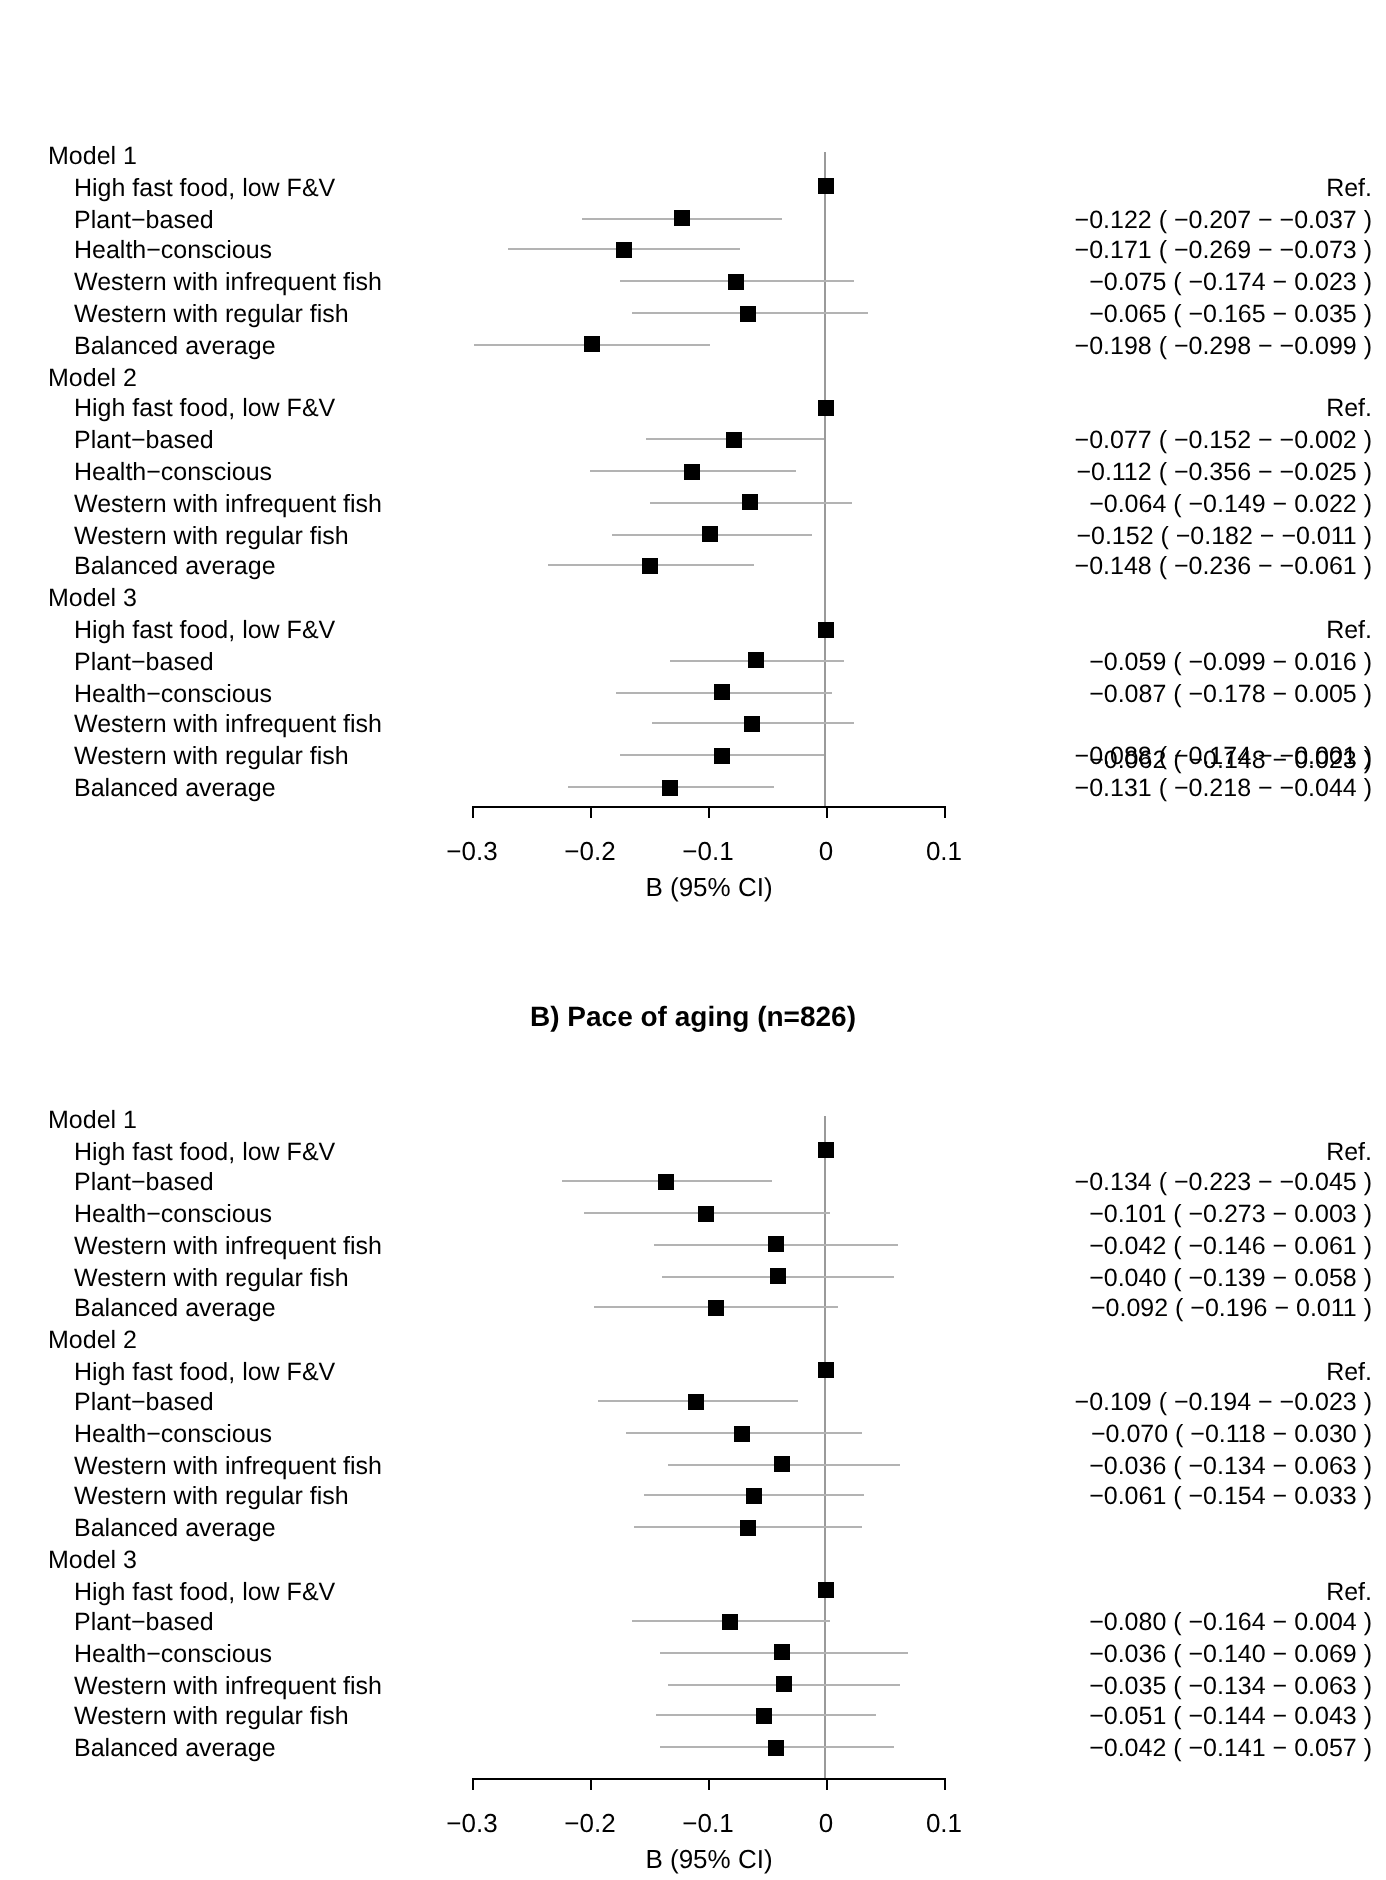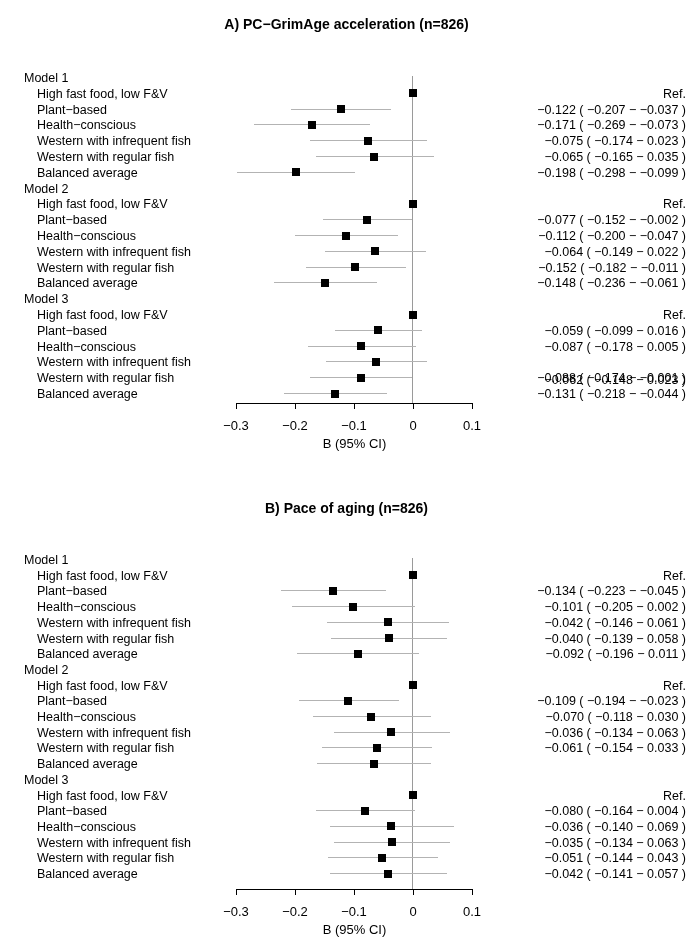--- a/index.html
+++ b/index.html
@@ -40,21 +40,20 @@
   .zeroline { position: absolute; width: 1px; }
   .axisline { position: absolute; height: 1px; }
   .tick     { position: absolute; width: 1px; height: 6px; }
 </style>
 </head>
 <body>
 
 <div class="figure">
 
   <section class="panel">
-    <h2 class="panel-title" style="top:16px;">A) PC−GrimAge acceleration (n=826)</h2>
     <div class="plot" id="plot-0">
         <div class="zeroline" style="left: 412px; top: 76px; height: 327px; background: rgb(154, 154, 154);"></div>
         <div class="grouplabel" style="top: 70px;">Model 1</div>
         <div class="rowlabel" style="top: 85.8px;">High fast food, low F&amp;V</div>
         <div class="marker" style="left: 409px; top: 89px; background: rgb(0, 0, 0);"></div>
         <div class="est" style="top: 85.8px;">Ref.</div>
         <div class="rowlabel" style="top: 101.6px;">Plant−based</div>
         <div class="ciline" style="left: 290.87px; width: 100.3px; top: 109px; background: rgb(179, 179, 179);"></div>
         <div class="marker" style="left: 337px; top: 105px; background: rgb(0, 0, 0);"></div>
         <div class="est" style="top: 101.6px;">−0.122 ( −0.207 − −0.037 )</div>
@@ -78,21 +77,21 @@
         <div class="rowlabel" style="top: 196.4px;">High fast food, low F&amp;V</div>
         <div class="marker" style="left: 409px; top: 200px; background: rgb(0, 0, 0);"></div>
         <div class="est" style="top: 196.4px;">Ref.</div>
         <div class="rowlabel" style="top: 212.2px;">Plant−based</div>
         <div class="ciline" style="left: 323.32px; width: 88.5px; top: 219px; background: rgb(179, 179, 179);"></div>
         <div class="marker" style="left: 363px; top: 216px; background: rgb(0, 0, 0);"></div>
         <div class="est" style="top: 212.2px;">−0.077 ( −0.152 − −0.002 )</div>
         <div class="rowlabel" style="top: 228px;">Health−conscious</div>
         <div class="ciline" style="left: 295px; width: 103.25px; top: 235px; background: rgb(179, 179, 179);"></div>
         <div class="marker" style="left: 342px; top: 232px; background: rgb(0, 0, 0);"></div>
-        <div class="est" style="top: 228px;">−0.112 ( −0.200 − −0.047 )</div>
+        <div class="est" style="top: 228px;">−0.112 ( −0.356 − −0.025 )</div>
         <div class="rowlabel" style="top: 243.8px;">Western with infrequent fish</div>
         <div class="ciline" style="left: 325.09px; width: 100.89px; top: 251px; background: rgb(179, 179, 179);"></div>
         <div class="marker" style="left: 371px; top: 247px; background: rgb(0, 0, 0);"></div>
         <div class="est" style="top: 243.8px;">−0.064 ( −0.149 − 0.022 )</div>
         <div class="rowlabel" style="top: 259.6px;">Western with regular fish</div>
         <div class="ciline" style="left: 305.62px; width: 100.89px; top: 267px; background: rgb(179, 179, 179);"></div>
         <div class="marker" style="left: 351px; top: 263px; background: rgb(0, 0, 0);"></div>
         <div class="est" style="top: 259.6px;">−0.152 ( −0.182 − −0.011 )</div>
         <div class="rowlabel" style="top: 275.4px;">Balanced average</div>
         <div class="ciline" style="left: 273.76px; width: 103.25px; top: 282px; background: rgb(179, 179, 179);"></div>
@@ -145,21 +144,21 @@
         <div class="rowlabel" style="top: 567.7px;">High fast food, low F&amp;V</div>
         <div class="marker" style="left: 409px; top: 571px; background: rgb(0, 0, 0);"></div>
         <div class="est" style="top: 567.7px;">Ref.</div>
         <div class="rowlabel" style="top: 583.4px;">Plant−based</div>
         <div class="ciline" style="left: 281.43px; width: 105.02px; top: 590px; background: rgb(179, 179, 179);"></div>
         <div class="marker" style="left: 329px; top: 587px; background: rgb(0, 0, 0);"></div>
         <div class="est" style="top: 583.4px;">−0.134 ( −0.223 − −0.045 )</div>
         <div class="rowlabel" style="top: 599.1px;">Health−conscious</div>
         <div class="ciline" style="left: 292.05px; width: 122.72px; top: 606px; background: rgb(179, 179, 179);"></div>
         <div class="marker" style="left: 349px; top: 603px; background: rgb(0, 0, 0);"></div>
-        <div class="est" style="top: 599.1px;">−0.101 ( −0.205 − 0.002 )</div>
+        <div class="est" style="top: 599.1px;">−0.101 ( −0.273 − 0.003 )</div>
         <div class="rowlabel" style="top: 614.8px;">Western with infrequent fish</div>
         <div class="ciline" style="left: 326.86px; width: 122.13px; top: 622px; background: rgb(179, 179, 179);"></div>
         <div class="marker" style="left: 384px; top: 618px; background: rgb(0, 0, 0);"></div>
         <div class="est" style="top: 614.8px;">−0.042 ( −0.146 − 0.061 )</div>
         <div class="rowlabel" style="top: 630.5px;">Western with regular fish</div>
         <div class="ciline" style="left: 330.99px; width: 116.23px; top: 638px; background: rgb(179, 179, 179);"></div>
         <div class="marker" style="left: 385px; top: 634px; background: rgb(0, 0, 0);"></div>
         <div class="est" style="top: 630.5px;">−0.040 ( −0.139 − 0.058 )</div>
         <div class="rowlabel" style="top: 646.2px;">Balanced average</div>
         <div class="ciline" style="left: 297.36px; width: 122.13px; top: 653px; background: rgb(179, 179, 179);"></div>

